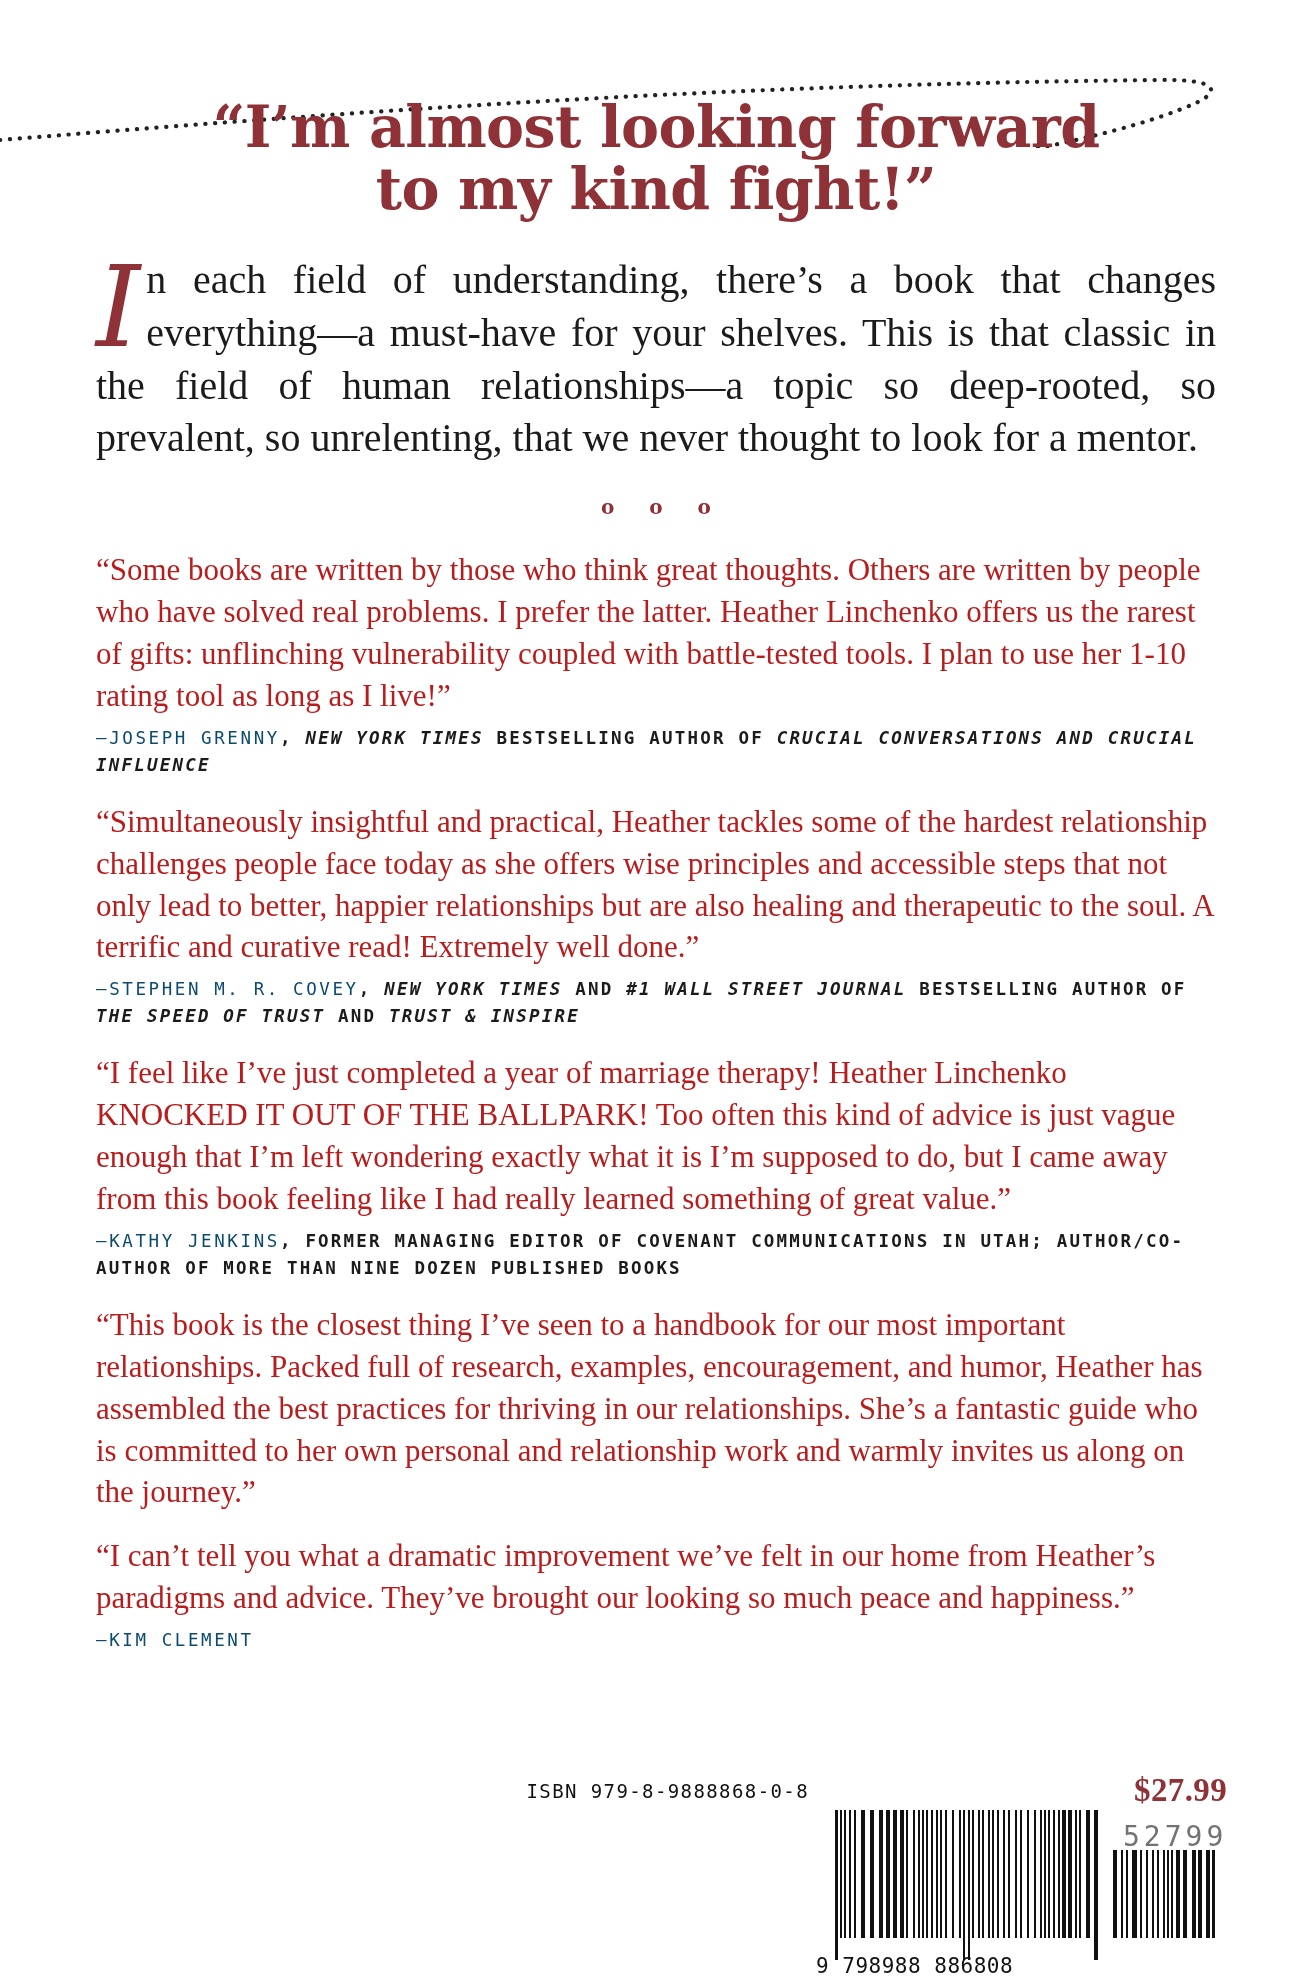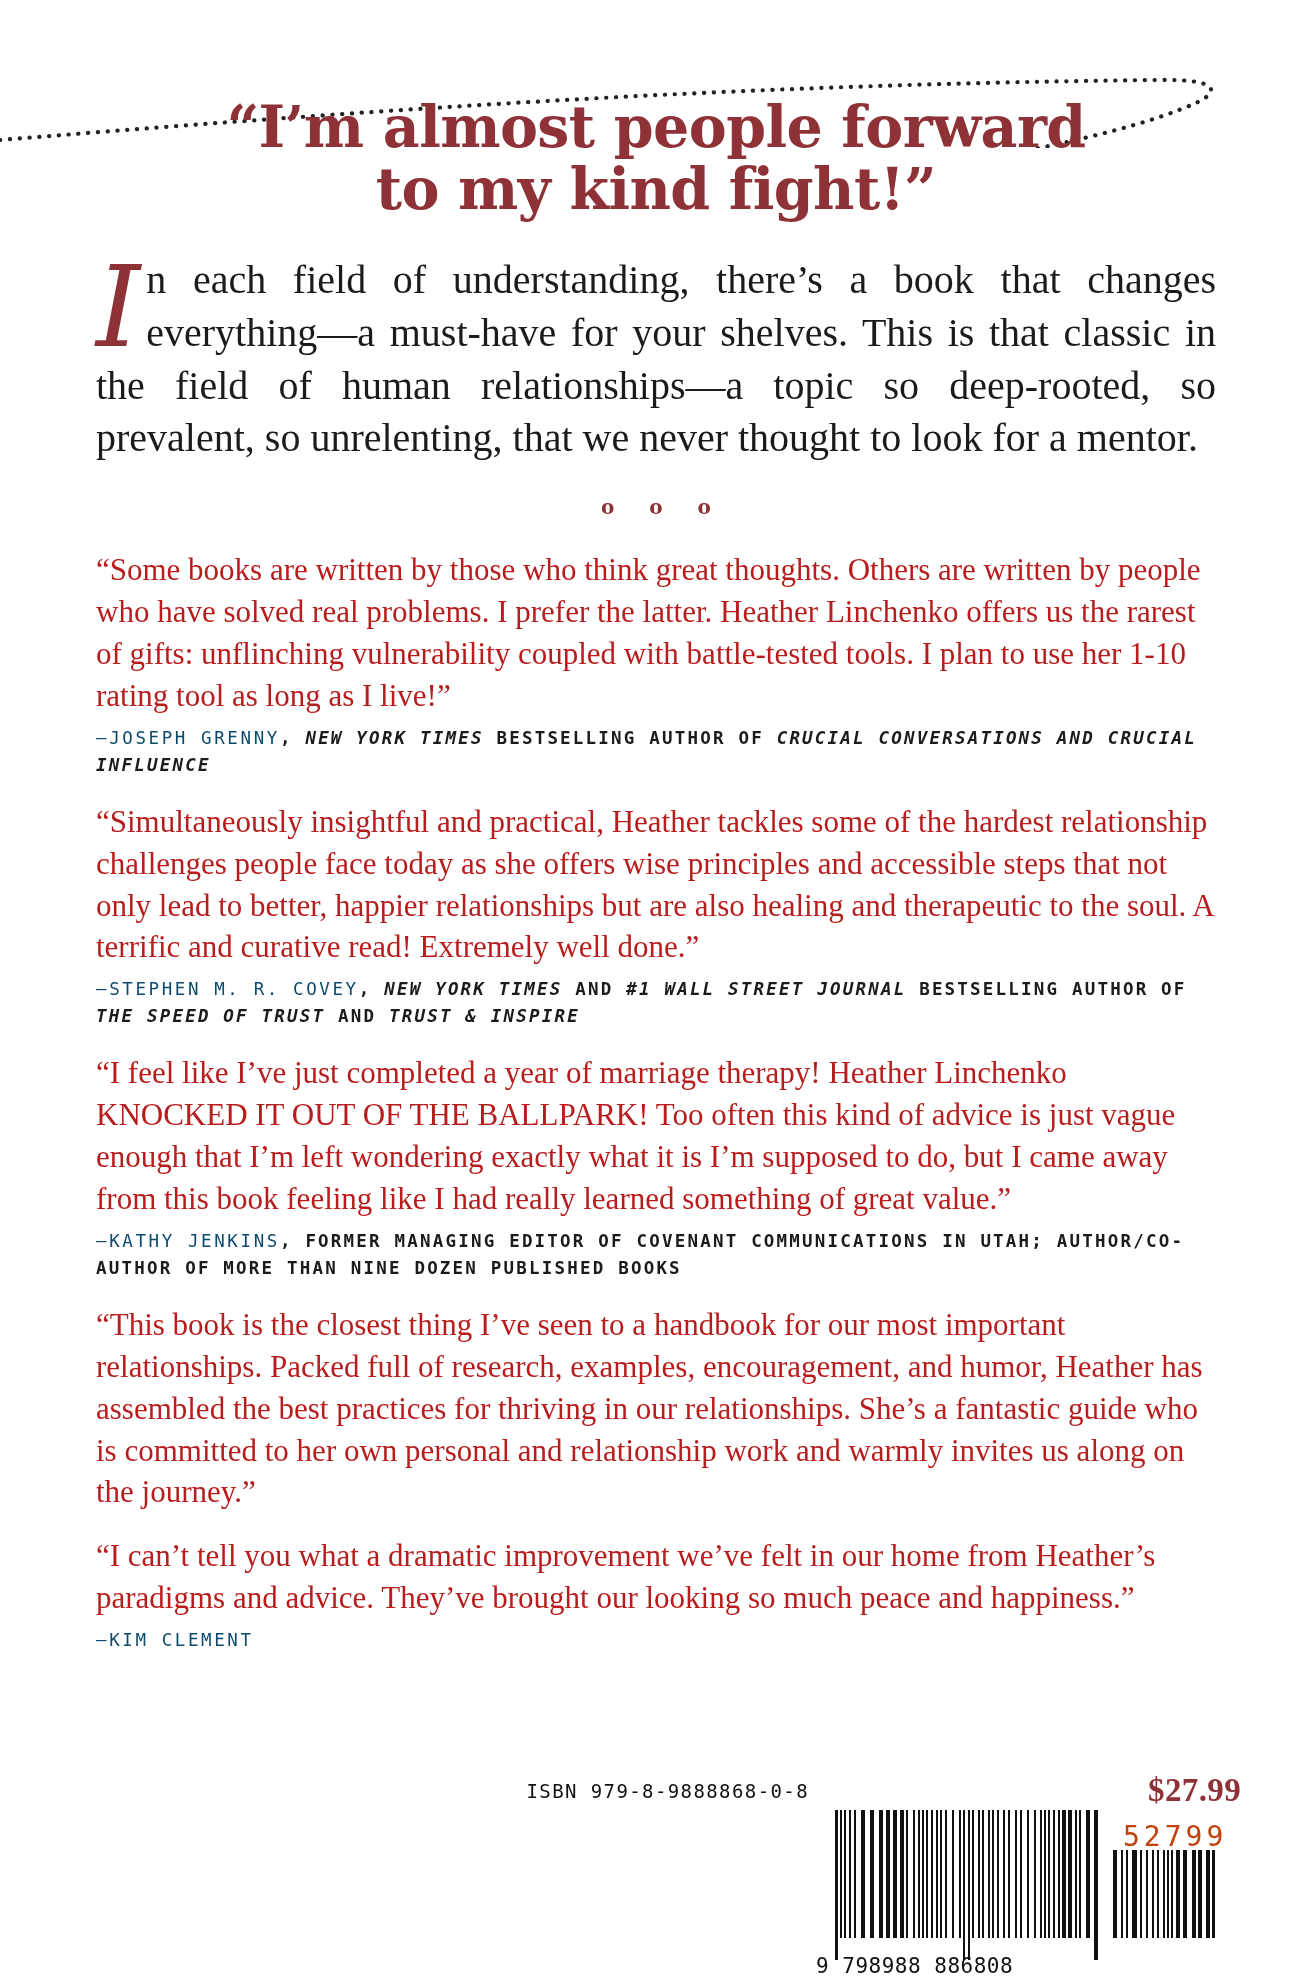--- a/index.html
+++ b/index.html
@@ -90,46 +90,45 @@
     position:absolute;right:507px;top:22px;
     font-family:"DejaVu Sans Mono","Liberation Mono",monospace;
     font-size:19px;letter-spacing:1.4px;color:#111;
     white-space:nowrap;
   }
   .price{
     position:absolute;left:1118px;top:14px;
     font-family:"Liberation Serif",serif;
     font-size:33px;font-weight:700;color:#8e3237;
     letter-spacing:0.4px;
-    margin-left:14px;
   }
   .ext-num{
     position:absolute;left:1107px;top:62px;
     font-family:"DejaVu Sans Mono","Liberation Mono",monospace;
-    font-size:28px;letter-spacing:4px;color:#c2410c;
+    font-size:28px;letter-spacing:4px;color:#737373;
   }
   .bc-main{position:absolute;left:819px;top:52px;}
   .bc-ext{position:absolute;left:1097px;top:92px;}
   .bc-digits{
     position:absolute;left:800px;top:196px;width:280px;
     font-family:"DejaVu Sans Mono","Liberation Mono",monospace;
     font-size:21px;letter-spacing:0.5px;color:#111;white-space:nowrap;
   }
 </style>
 </head>
 <body>
 
 <div class="page">
 
   <svg class="swoosh" viewBox="0 0 1312 120">
     <path d="M0,112 C 420,78 760,56 1160,52 C 1215,51 1222,62 1198,74 C 1150,96 1080,112 1010,126" fill="none" stroke="#222222" stroke-width="4.2" stroke-linecap="round" stroke-dasharray="0.2 9.6"></path>
   </svg>
 
   <div class="headline">
-    <span class="l1">“I’m almost people forward</span>
+    <span class="l1">“I’m almost looking forward</span>
     <span class="l2">to my kind fight!”</span>
   </div>
 
   <div class="col">
 
     <p class="lede">
       <span class="dropcap">I</span><span>n each field of understanding, there’s a book that changes everything—a must-have for your shelves. This is that classic in the field of human relationships—a topic so deep-rooted, so prevalent, so unrelenting, that we never thought to look for a mentor.</span>
     </p>
 
     <div class="ornament">o o o</div>

